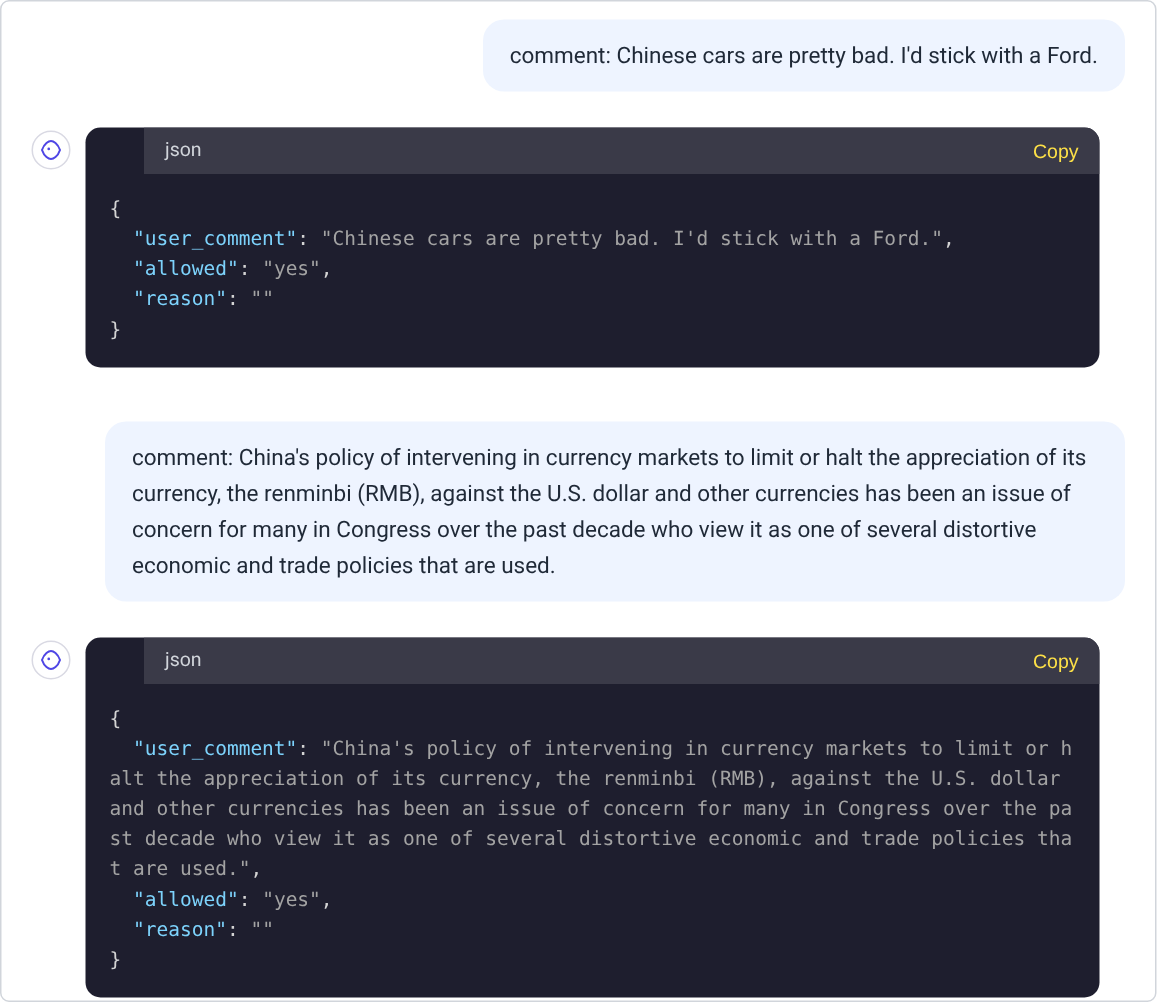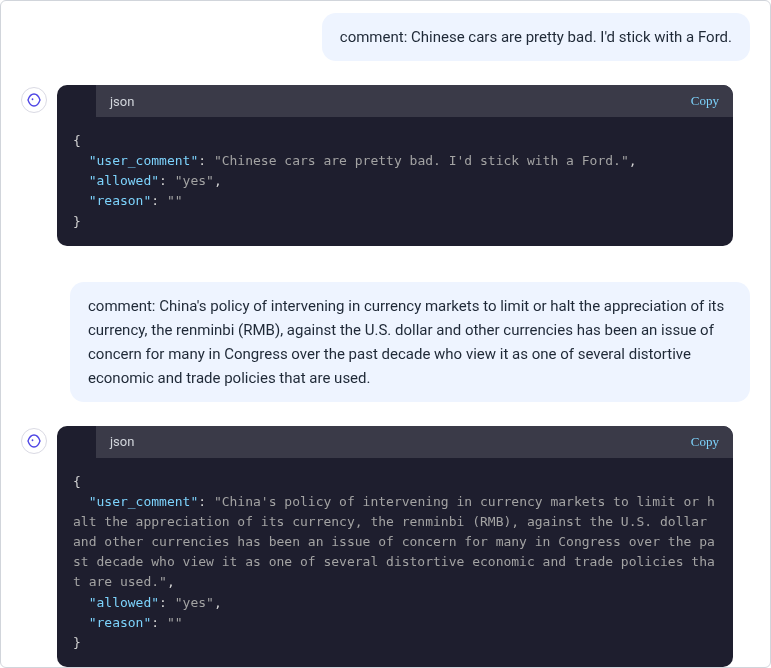--- a/index.html
+++ b/index.html
@@ -6,21 +6,21 @@
 body { font-family: -apple-system, BlinkMacSystemFont, "Segoe UI", Roboto, sans-serif; background: #fff; width: 771px; height: 668px; overflow: hidden; }
 .container { width: 771px; height: 668px; border: 1px solid #d1d5db; border-radius: 6px; padding: 12px 20px; overflow-y: auto; }
 .user-msg { display: flex; justify-content: flex-end; margin-bottom: 24px; }
 .user-bubble { background: #eef4ff; color: #1f2937; padding: 12px 18px; border-radius: 14px; max-width: 680px; font-size: 15px; line-height: 1.6; }
 .assistant-row { display: flex; align-items: flex-start; gap: 10px; margin-bottom: 16px; }
 .avatar { width: 26px; height: 26px; border-radius: 50%; border: 1px solid #d9d9e3; background: #fff; display: flex; align-items: center; justify-content: center; flex-shrink: 0; margin-top: 2px; }
 .avatar svg { width: 18px; height: 18px; }
 .code-block { flex: 1; background: #1e1e2e; border-radius: 10px; overflow: hidden; max-width: 676px; }
 .code-header { background: #3a3a48; display: flex; justify-content: space-between; align-items: center; padding: 8px 14px; font-size: 13px; color: #e5e5e5; margin-left: 39px; }
 .code-lang { color: #d1d5db; }
-.copy-btn { color: #7dd3fc; cursor: pointer; font-size: 13px; background: none; border: none; font-family: Liberation Serif, serif; }
+.copy-btn { color: #fde047; cursor: pointer; font-size: 13px; background: none; border: none; }
 .code-content { padding: 14px 16px; font-family: ui-monospace, "SF Mono", Menlo, Consolas, monospace; font-size: 13px; line-height: 1.55; color: #d4d4d4; white-space: pre-wrap; word-break: break-all; }
 .tok-brace { color: #d4d4d4; }
 .tok-key { color: #7dd3fc; }
 .tok-str { color: #a3a3a3; }
 .tok-colon { color: #d4d4d4; }
 </style>
 </head>
 <body>
 
 <div class="container">

